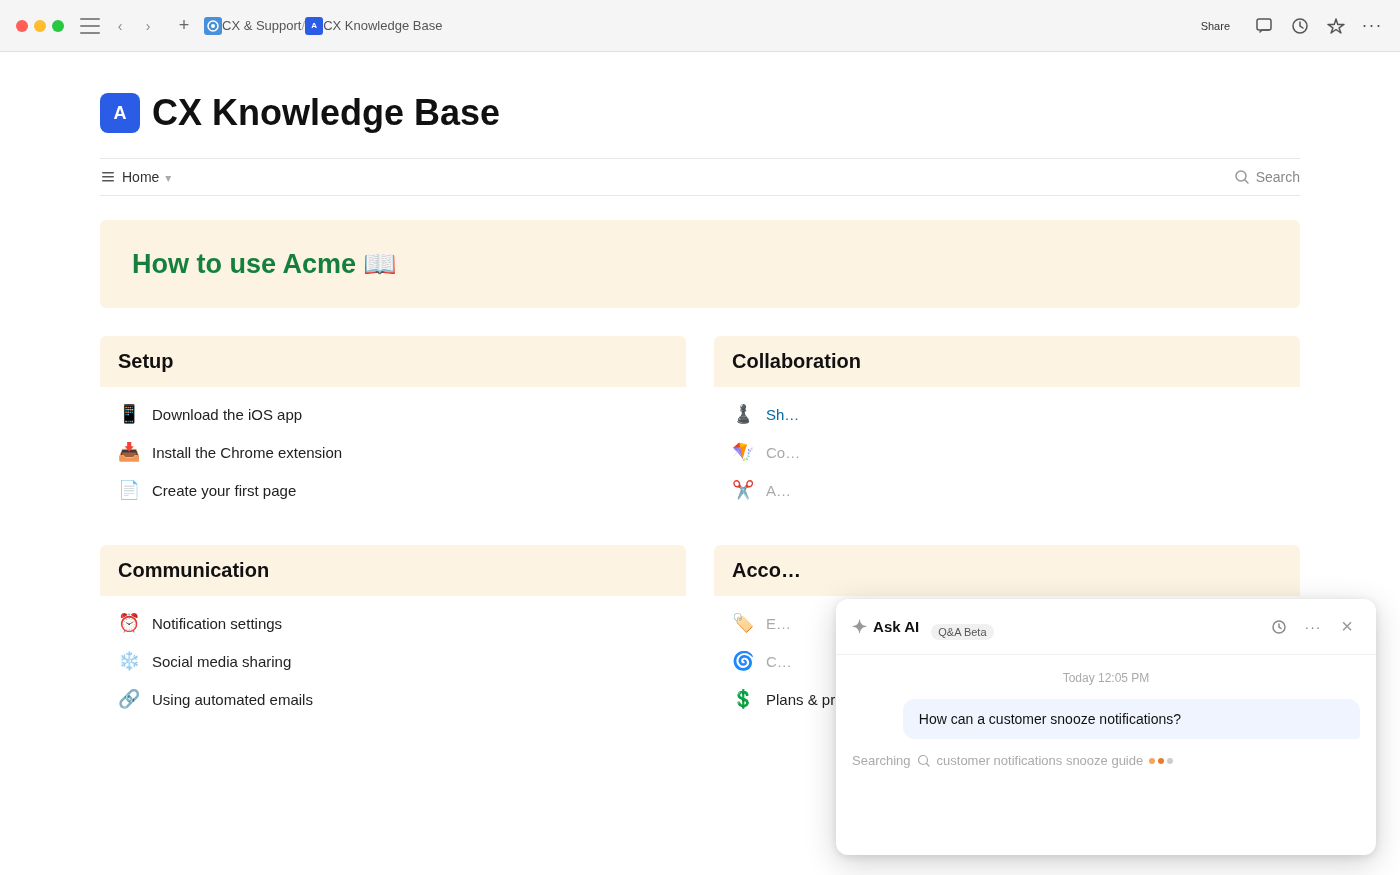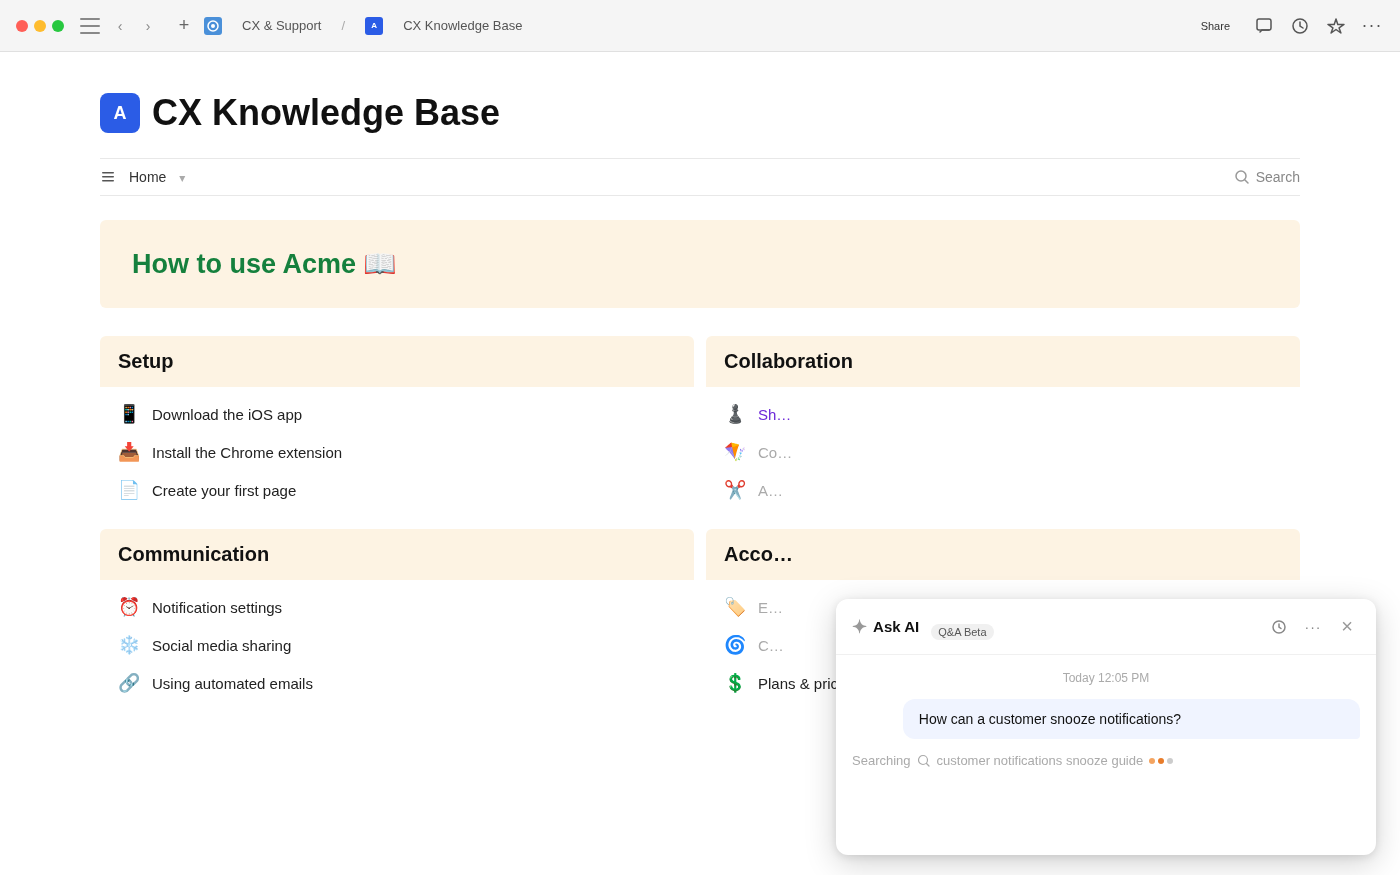--- a/index.html
+++ b/index.html
@@ -42,21 +42,21 @@
     .nav-icon {
       width: 24px; height: 24px;
       display: flex; align-items: center; justify-content: center;
       color: #888;
       font-size: 14px;
       cursor: pointer;
     }
     .breadcrumb {
       display: flex;
       align-items: center;
-      gap: 20px;
+      gap: 0;
       font-size: 13px;
       color: #555;
       flex: 1;
     }
     .breadcrumb-icon {
       width: 18px; height: 18px;
       background: #4a90d9;
       border-radius: 3px;
       display: flex; align-items: center; justify-content: center;
       font-size: 10px; color: white;
@@ -123,21 +123,21 @@
       align-items: center;
       justify-content: space-between;
       border-bottom: 1px solid #e8e8e8;
       border-top: 1px solid #e8e8e8;
       padding: 10px 0;
       margin-bottom: 24px;
     }
     .nav-home {
       display: flex;
       align-items: flex-end;
-      gap: 13px;
+      gap: 6px;
       font-size: 14px;
       color: #333;
       cursor: pointer;
     }
     .search-bar {
       display: flex;
       align-items: center;
       gap: 6px;
       font-size: 14px;
       color: #888;
@@ -154,21 +154,21 @@
     .hero-title {
       font-size: 27px;
       font-weight: 700;
       color: #15803d;
     }
 
     
     .grid-2col {
       display: grid;
       grid-template-columns: 1fr 1fr;
-      gap: 12px;
+      gap: 28px;
     }
 
     
     .section-card {
       border-radius: 6px;
       overflow: hidden;
     }
     .section-header {
       background: #fdf3e3;
       padding: 14px 18px;
@@ -434,21 +434,21 @@
             <span>Create your first page</span>
           </div>
         </div>
       </div>
 
       <div class="section-card">
         <div class="section-header">Collaboration</div>
         <div class="section-items">
           <div class="section-item">
             <span class="item-icon">♟️</span>
-            <span style="color:#6d28d9;">Sh…</span>
+            <span style="color:#0369a1;">Sh…</span>
           </div>
           <div class="section-item">
             <span class="item-icon">🪁</span>
             <span style="color:#aaa;">Co…</span>
           </div>
           <div class="section-item">
             <span class="item-icon">✂️</span>
             <span style="color:#aaa;">A…</span>
           </div>
         </div>

